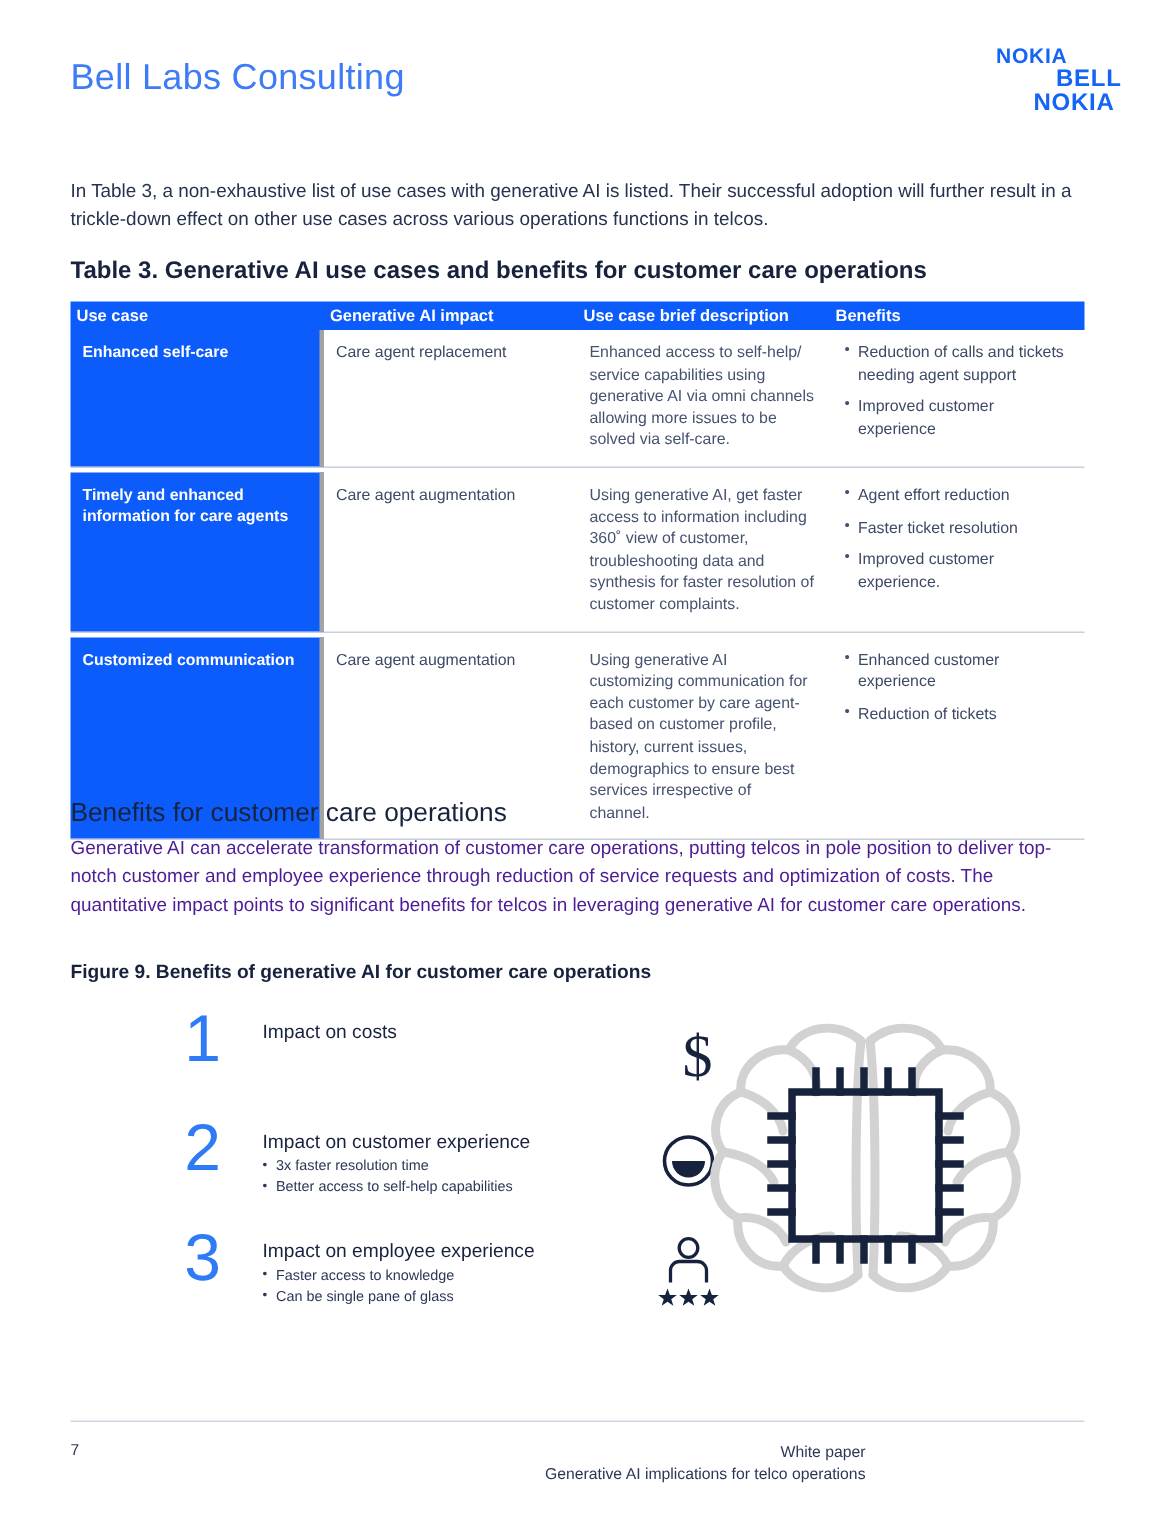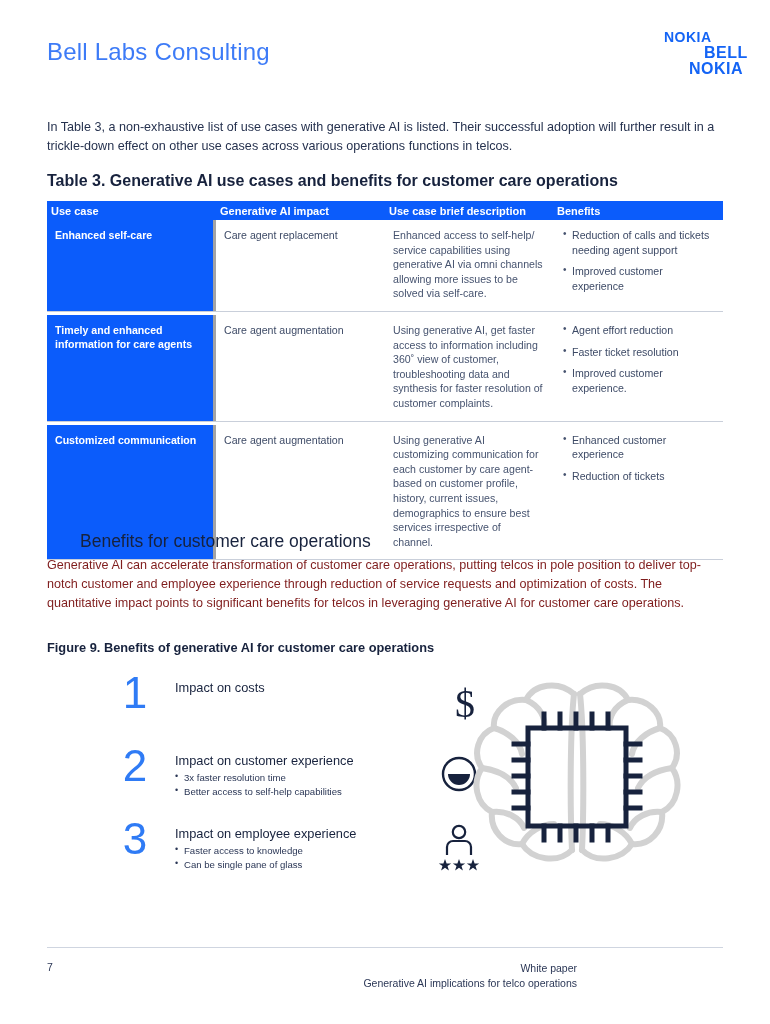--- a/index.html
+++ b/index.html
@@ -138,29 +138,28 @@
     background: #ffffff;
   }
 
   
   .sec-head {
     position: absolute;
     left: 47px; top: 531px;
     font-size: 17.5px;
     font-weight: 400;
     color: #17223d;
-    margin-left: 33px;
   }
   .sec-body {
     position: absolute;
     left: 47px; top: 556px;
     width: 672px;
     font-size: 12.6px;
     line-height: 19px;
-    color: #7f1d1d;
+    color: #4c1d95;
   }
   .fig-caption {
     position: absolute;
     left: 47px; top: 640px;
     font-size: 12.8px;
     font-weight: 700;
     color: #17223d;
   }
 
   

